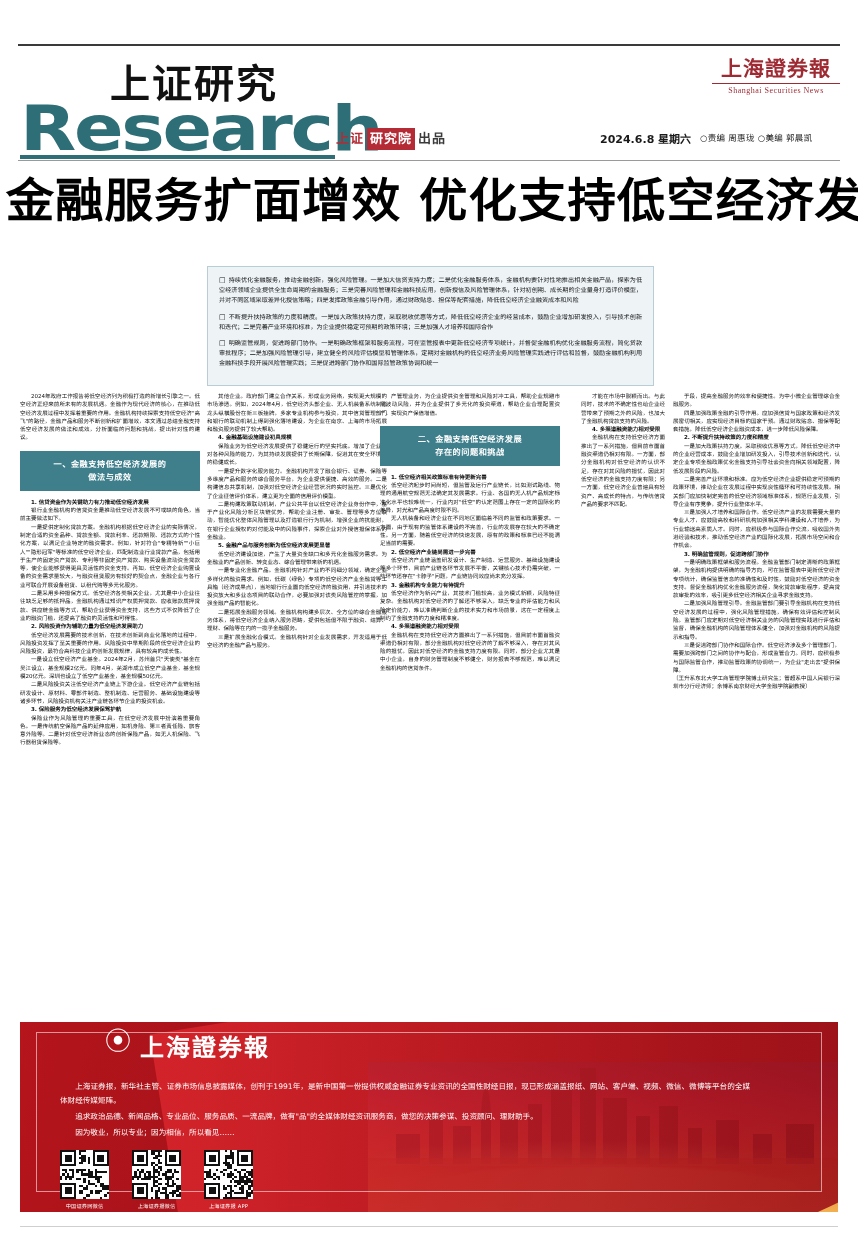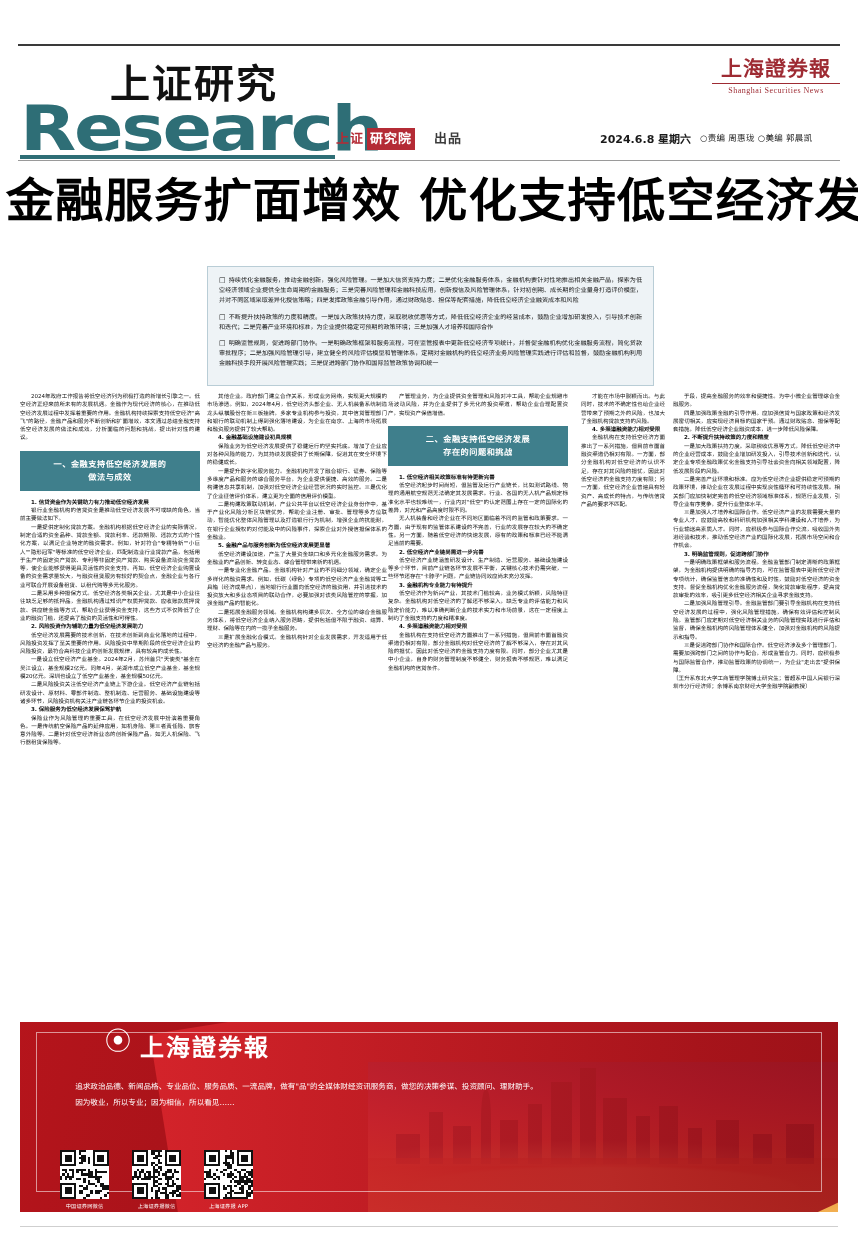--- a/index.html
+++ b/index.html
@@ -28,21 +28,21 @@
   }
   .research-underline{position:absolute;left:20px;top:155px;width:315px;height:4px;background:#2e6e76;}
 
   .badge{
     position:absolute;left:333px;top:128px;height:22px;
     display:flex;align-items:stretch;font-family:"DejaVu Sans","Liberation Sans",sans-serif;
     font-size:13px;font-weight:bold;line-height:22px;
   }
   .badge .b-red{color:#b42b35;padding:0 3px;letter-spacing:1px;}
   .badge .b-fill{background:#b42b35;color:#fff;padding:0 3px;letter-spacing:1px;}
-  .badge .b-dark{color:#3a3a3a;padding:0 19px;letter-spacing:1px;}
+  .badge .b-dark{color:#3a3a3a;padding:0 3px;letter-spacing:1px;}
 
   .mast-logo{
     position:absolute;right:18px;top:52px;width:128px;text-align:center;
   }
   .mast-logo .cn{
     font-family:"DejaVu Serif","Liberation Serif",serif;
     font-size:21px;font-weight:bold;color:#9e2b33;letter-spacing:1px;white-space:nowrap;
   }
   .mast-logo .rule{height:1px;background:#9e2b33;margin:1px 0 2px 0;}
   .mast-logo .en{
@@ -107,21 +107,21 @@
   .col p.sub{font-weight:bold;text-indent:2em;}
   .col .secbox{
     background:#3f7f8c;color:#ffffff;font-weight:bold;
     font-size:8.2px;line-height:13px;text-align:center;
     padding:7px 6px;margin:9px 0 7px 0;letter-spacing:.5px;
   }
   .col .secbox span{display:block;}
 
   #col1{left:20px;  width:180px; top:392px; height:618px;}
   #col2{left:207px; width:180px; top:392px; height:618px;}
-  #col3{left:388px; width:180px; top:392px; height:618px;}
+  #col3{left:380px; width:180px; top:392px; height:618px;}
   #col4{left:581px; width:180px; top:392px; height:618px;}
   #col5{left:673px; width:167px; top:392px; height:618px;}
 
   
   #col3{top:392px;}
   #col4{left:581px;width:84px;}
   #col5{left:673px;width:167px;}
 
   
   .ad{
@@ -308,20 +308,21 @@
       <div class="water"></div>
       <div class="trail"></div>
     </div>
     <div class="swoosh2"></div>
     <div class="inner-border"></div>
 
     <div class="logo-mark">⦿</div>
     <div class="logo-text">上海證券報</div>
 
     <div class="adtext" id="ad-text">
+        <p>上海证券报，新华社主管、证券市场信息披露媒体，创刊于1991年，是新中国第一份提供权威金融证券专业资讯的全国性财经日报，现已形成涵盖报纸、网站、客户端、视频、微信、微博等平台的全媒体财经传媒矩阵。</p>
         <p>追求政治品德、新闻品格、专业品位、服务品质、一流品牌，做有"品"的全媒体财经资讯服务商，做您的决策参谋、投资顾问、理财助手。</p>
         <p>因为敬业，所以专业；因为相信，所以看见……</p>
       </div>
 
     <div class="qr-row" id="qr-row">
         <div class="qr">
           <div class="code">
             <div class="m" style="left: 18.6667px; top: 0px; width: 2.33333px; height: 2.33333px;"></div>
             <div class="m" style="left: 21px; top: 0px; width: 2.33333px; height: 2.33333px;"></div>
             <div class="m" style="left: 23.3333px; top: 0px; width: 2.33333px; height: 2.33333px;"></div>

